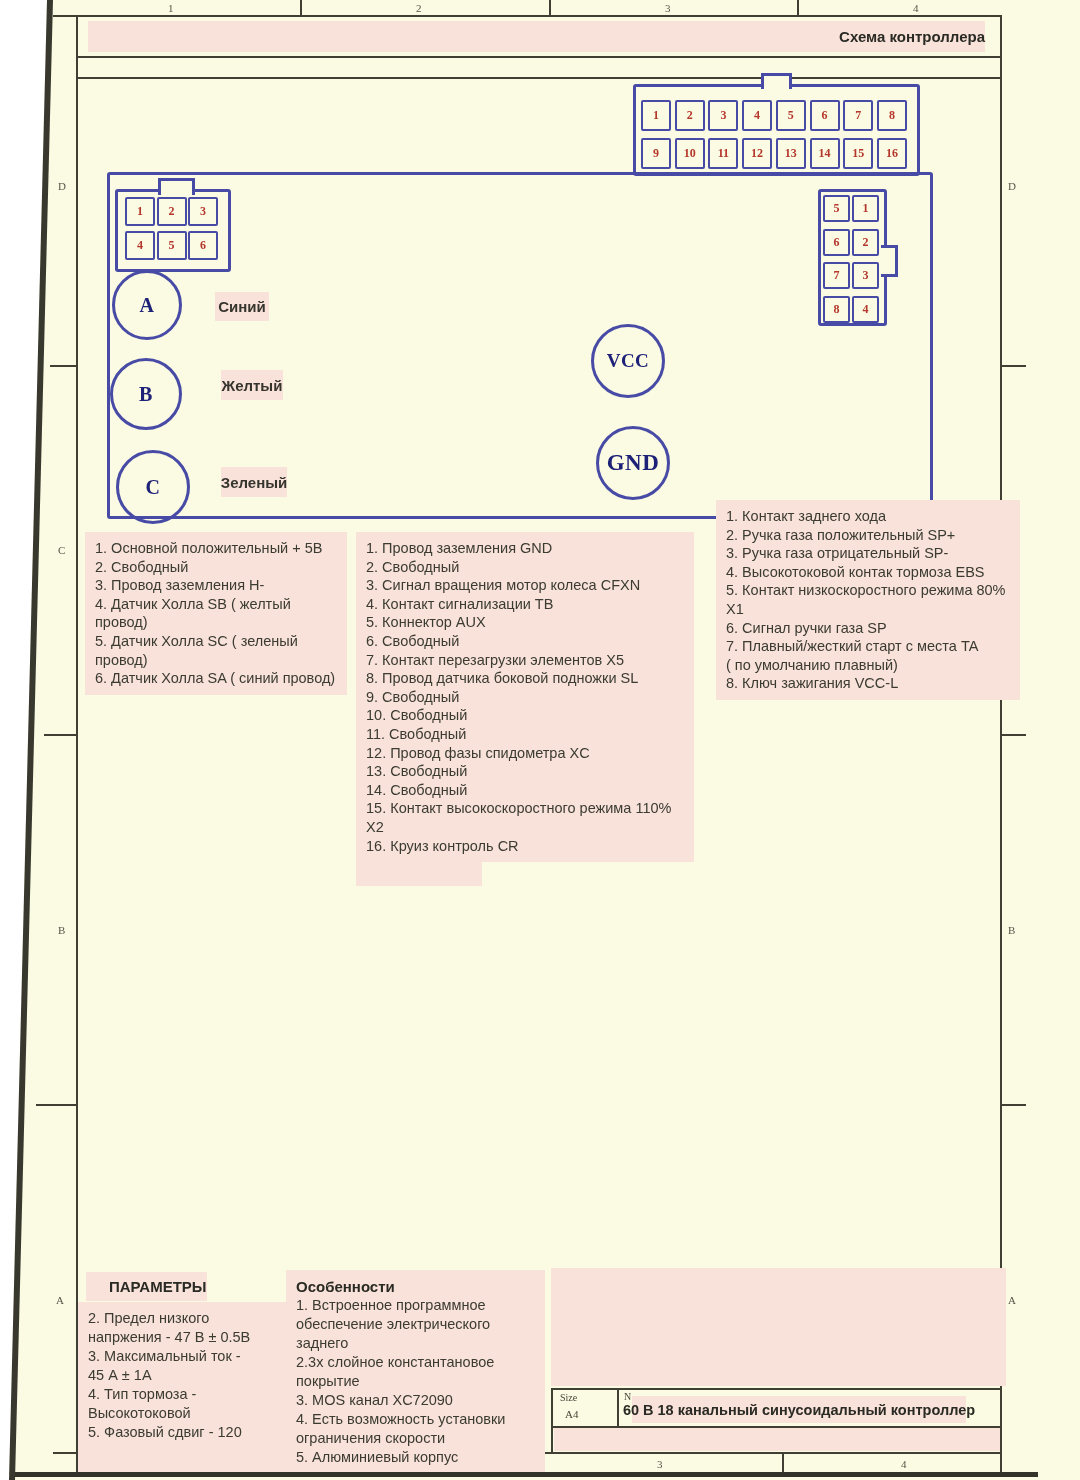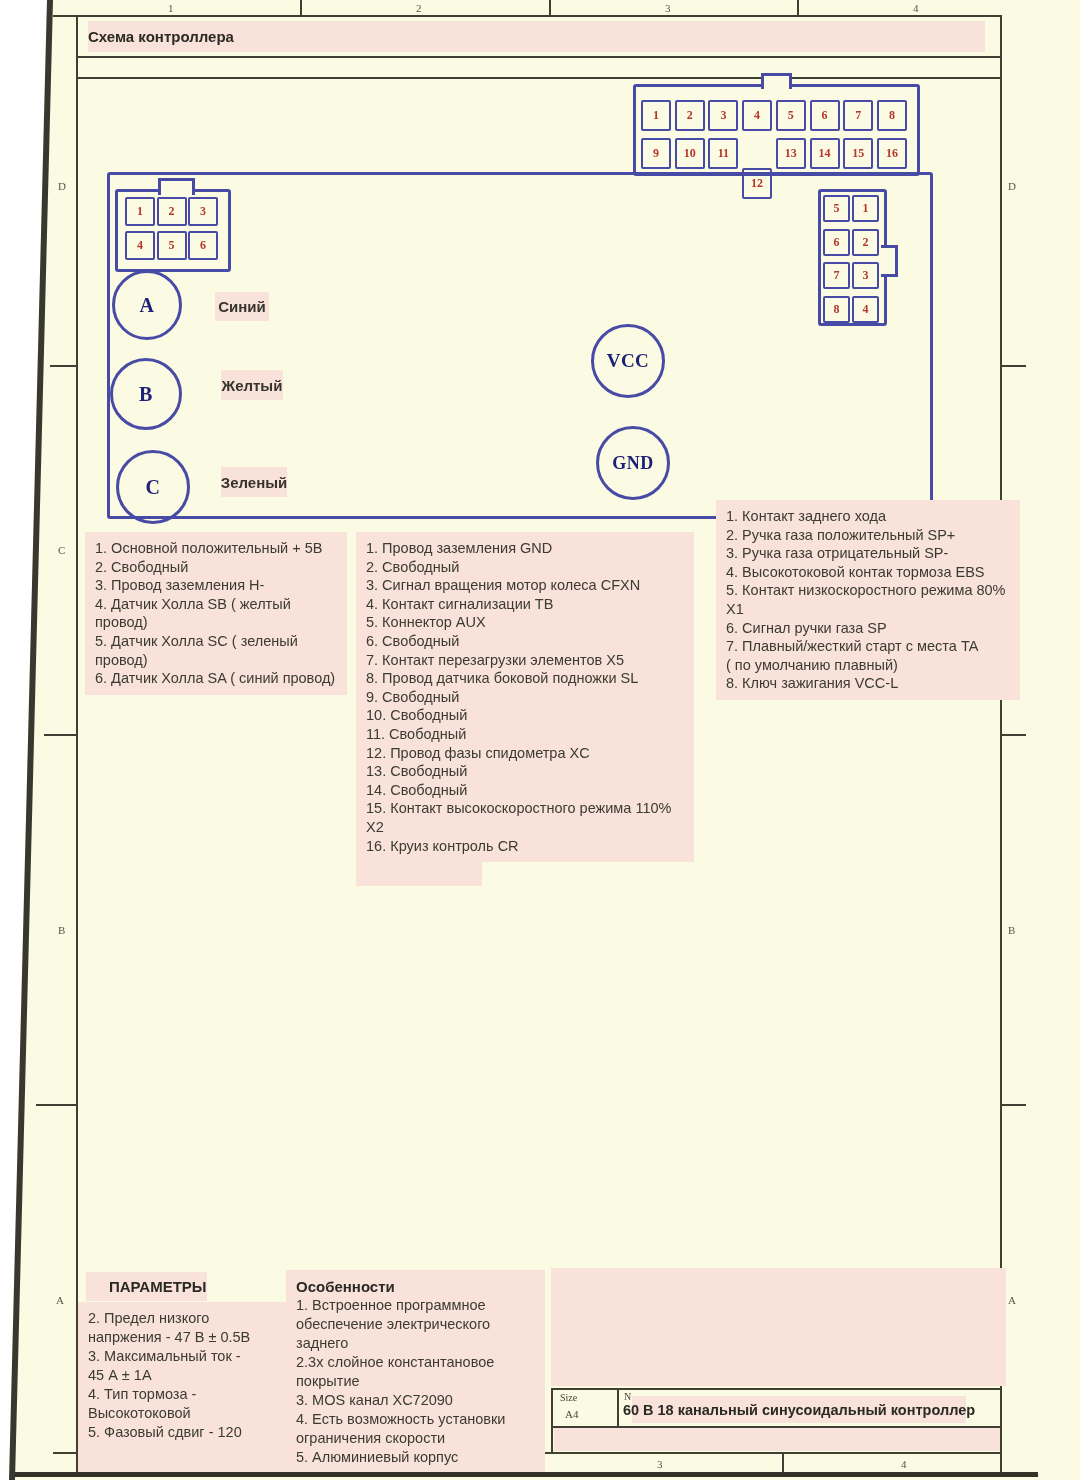--- a/index.html
+++ b/index.html
@@ -64,21 +64,21 @@
   <div class="marginchar" style="left:901px;top:1458px;">4</div>
 
   <div class="marginchar" style="left:58px;top:180px;">D</div>
   <div class="marginchar" style="left:58px;top:544px;">C</div>
   <div class="marginchar" style="left:58px;top:924px;">B</div>
   <div class="marginchar" style="left:56px;top:1294px;">A</div>
   <div class="marginchar" style="left:1008px;top:180px;">D</div>
   <div class="marginchar" style="left:1008px;top:924px;">B</div>
   <div class="marginchar" style="left:1008px;top:1294px;">A</div>
 
-  <div class="pinkbox" style="left:88px;top:21px;width:897px;height:31px;display:flex;align-items:center;justify-content:flex-start;">
+  <div class="pinkbox" style="left:88px;top:21px;width:897px;height:31px;display:flex;align-items:center;justify-content:flex-end;">
     <span class="headtxt">Схема контроллера</span>
   </div>
 
   <div class="bluebox" style="left:107px;top:172px;width:820px;height:341px;"></div>
 
   <div class="bluebox" style="left:633px;top:84px;width:281px;height:86px;"></div>
   <div class="notch" style="left:761px;top:73px;width:25px;height:13px;border-bottom:none;"></div>
   <div class="pinrow" style="left:641px;top:100px;width:266px;height:27px;">
     <div class="pin" style="width:26px;height:27px;">1</div>
     <div class="pin" style="width:26px;height:27px;">2</div>
@@ -86,21 +86,21 @@
     <div class="pin" style="width:26px;height:27px;">4</div>
     <div class="pin" style="width:26px;height:27px;">5</div>
     <div class="pin" style="width:26px;height:27px;">6</div>
     <div class="pin" style="width:26px;height:27px;">7</div>
     <div class="pin" style="width:26px;height:27px;">8</div>
   </div>
   <div class="pinrow" style="left:641px;top:138px;width:266px;height:27px;">
     <div class="pin" style="width:26px;height:27px;">9</div>
     <div class="pin" style="width:26px;height:27px;">10</div>
     <div class="pin" style="width:26px;height:27px;">11</div>
-    <div class="pin" style="width:26px;height:27px;margin-top:30px;">12</div>
+    <div class="pin" style="width:26px;height:27px;">12</div>
     <div class="pin" style="width:26px;height:27px;text-align:right;">13</div>
     <div class="pin" style="width:26px;height:27px;">14</div>
     <div class="pin" style="width:26px;height:27px;">15</div>
     <div class="pin" style="width:26px;height:27px;">16</div>
   </div>
 
   <div class="bluebox" style="left:115px;top:189px;width:110px;height:77px;"></div>
   <div class="notch" style="left:158px;top:178px;width:31px;height:14px;border-bottom:none;"></div>
   <div class="pinrow" style="left:125px;top:197px;width:93px;height:25px;">
     <div class="pin" style="width:26px;height:25px;">1</div>
@@ -140,21 +140,21 @@
   <div class="wlabel" style="left:221px;top:370px;width:62px;height:30px;">
     <span>Желтый</span>
   </div>
   <div class="wlabel" style="left:221px;top:467px;width:66px;height:30px;justify-content:center;">
     <span>Зеленый</span>
   </div>
 
   <div class="circle" style="left:591px;top:324px;width:68px;height:68px;font-size:19px;">
     <span>VCC</span>
   </div>
-  <div class="circle" style="left:596px;top:426px;width:68px;height:68px;font-size:18px;">
+  <div class="circle" style="left:596px;top:426px;width:68px;height:68px;font-size:23px;">
     <span>GND</span>
   </div>
 
   <div class="plist" style="left:85px;top:532px;width:242px;">
     <div>1. Основной положительный + 5В</div>
     <div>2. Свободный</div>
     <div>3. Провод заземления H-</div>
     <div>4. Датчик Холла SB ( желтый провод)</div>
     <div>5. Датчик Холла SC ( зеленый провод)</div>
     <div>6. Датчик Холла SA ( синий провод)</div>

